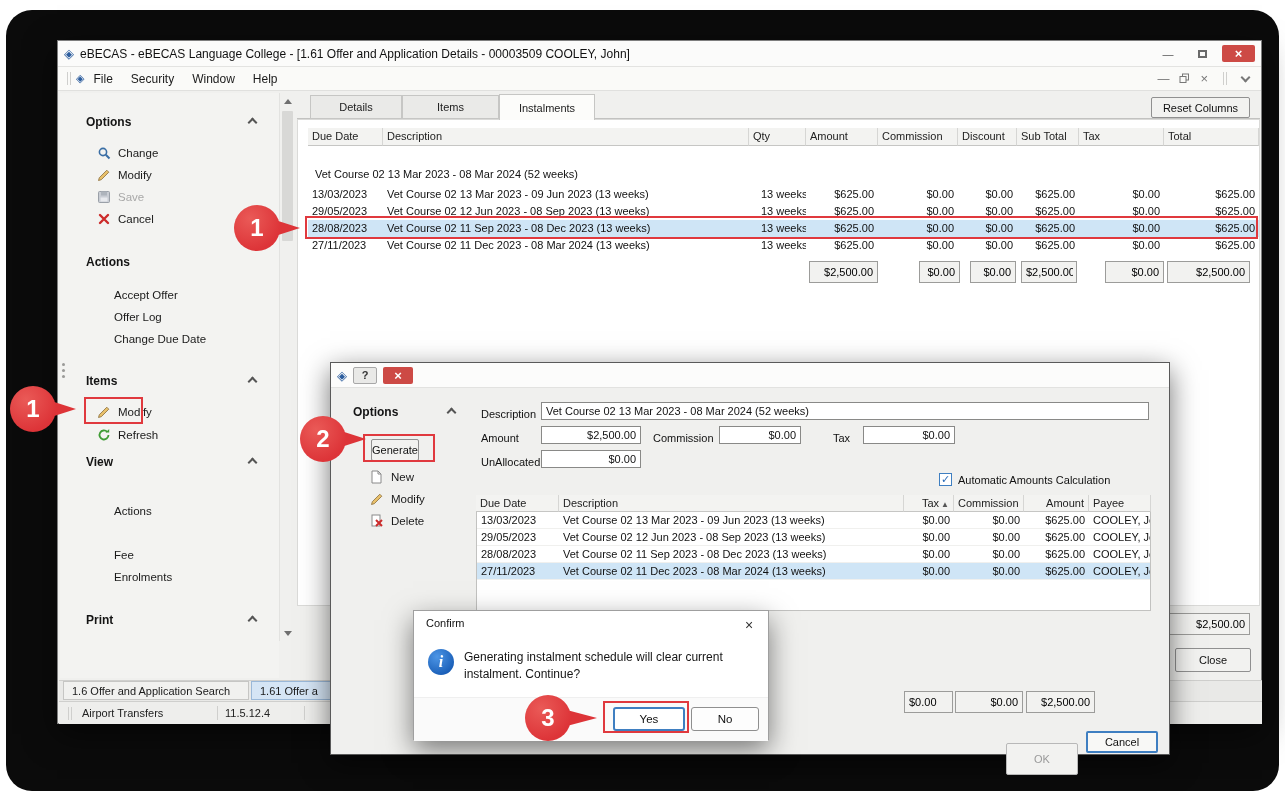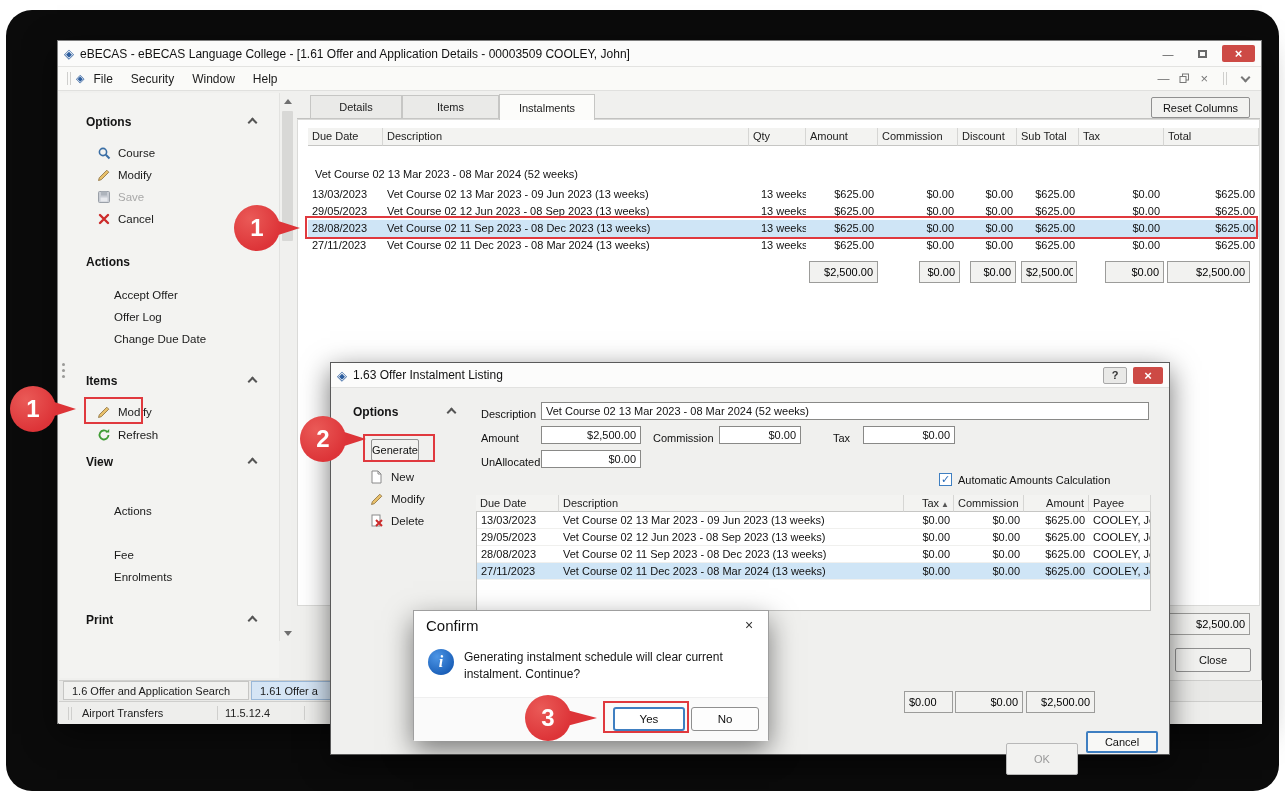--- a/index.html
+++ b/index.html
@@ -65,21 +65,21 @@
   .flabel{position:absolute;font-size:11px;color:#111;height:18px;line-height:18px;white-space:nowrap}
   .field{position:absolute;height:18px;background:#fff;border:1px solid #898987;font-size:11px;line-height:16px;padding:0 4px;white-space:nowrap;overflow:hidden;color:#111}
   .cbx{position:absolute;width:13px;height:13px;background:#fff;border:1px solid #3f7fc1;display:flex;align-items:center;justify-content:center;font-size:11px;color:#2b6cb8;font-weight:bold}
   .dlg-gridbody{position:absolute;left:145px;top:132px;width:675px;height:116px;background:#fff;border:1px solid #c2c2c0}
   .th2{position:absolute;top:132px;height:17px;background:#f3f3f1;border-right:1px solid #d6d6d4;border-bottom:1px solid #c6c6c4;font-size:11px;color:#222;line-height:16px;padding:0 4px;white-space:nowrap;overflow:hidden;z-index:2}
   .td2{position:absolute;height:17px;line-height:17px;font-size:11px;color:#111;white-space:nowrap;overflow:hidden;padding:0 4px;border-bottom:1px solid #f0f0ee;z-index:2}
   .sortarrow{font-size:8px;color:#555;margin-left:2px}
 
   
   .confirm{position:absolute;left:413px;top:610px;width:356px;height:130px;background:#fff;border:1px solid #9f9f9f;z-index:9;box-shadow:0 10px 26px rgba(0,0,0,.5)}
-  .cf-title{position:absolute;left:12px;top:6px;font-size:15px;color:#111}
+  .cf-title{position:absolute;left:12px;top:6px;font-size:11px;color:#111}
   .cf-close{position:absolute;right:8px;top:4px;width:22px;height:20px;display:flex;align-items:center;justify-content:center;font-size:14px;color:#333}
   .cf-strip{position:absolute;left:0;top:86px;width:100%;height:44px;background:#fafafa;border-top:1px solid #efefef}
   .infoicon{position:absolute;left:14px;top:38px;width:26px;height:26px;border-radius:50%;background:radial-gradient(circle at 35% 30%,#4d96e6,#1a5fb8 75%);color:#fff;display:flex;align-items:center;justify-content:center;font-family:"Liberation Serif",serif;font-style:italic;font-weight:bold;font-size:16px}
   .cf-line{position:absolute;left:50px;font-size:12px;color:#161616;white-space:nowrap}
   .cf-btn{position:absolute;height:24px;border-radius:3px;font-size:11.5px;display:flex;align-items:center;justify-content:center;color:#111}
 
   
   .ann-box{position:absolute;border:2px solid #e0393e;background:transparent}
   .ann-circle{position:absolute;width:46px;height:46px;border-radius:50%;background:radial-gradient(circle at 35% 30%,#ea5a57,#dd3438 72%);color:#fff;font-size:24px;font-weight:bold;display:flex;align-items:center;justify-content:center}
   .ann-tail{position:absolute;width:0;height:0;border-top:9px solid transparent;border-bottom:9px solid transparent;border-left:28px solid #dd3438}
@@ -127,21 +127,21 @@
         <span>Options</span>
         <span class="chev up"></span>
       </div>
       <div class="side-item" style="top:50px">
         <span class="sicon">
             <svg width="14" height="14" viewBox="0 0 14 14">
               <circle cx="6" cy="6" r="3.6" fill="none" stroke="#3a6ea5" stroke-width="1.6"></circle>
               <line x1="8.8" y1="8.8" x2="12.5" y2="12.5" stroke="#3a6ea5" stroke-width="2"></line>
             </svg>
           </span>
-        <span>Course</span>
+        <span>Change</span>
       </div>
       <div class="side-item" style="top:72px">
         <span class="sicon">
             <svg width="14" height="14" viewBox="0 0 14 14">
               <path d="M1.5 12.5 L2.3 9.7 L9.8 2.2 L11.8 4.2 L4.3 11.7 Z" fill="#e8c06a" stroke="#8a6d3b" stroke-width="0.8"></path>
             </svg>
           </span>
         <span>Modify</span>
       </div>
       <div class="side-item disabled" style="top:94px">
@@ -323,21 +323,20 @@
   <div class="ann-box z3" style="left:305px;top:216px;width:953px;height:23px"></div>
   <div class="ann-box z3" style="left:84px;top:397px;width:59px;height:27px"></div>
   <div class="ann-tail z3" style="left:272px;top:219px"></div>
   <div class="ann-circle z3" style="left:234px;top:205px">1</div>
   <div class="ann-tail z3" style="left:48px;top:400px"></div>
   <div class="ann-circle z3" style="left:10px;top:386px">1</div>
 
   <div class="dialog">
     <div class="dlg-titlebar">
       <span class="logo">◈</span>
-      <span class="wtitle">1.63 Offer Instalment Listing</span>
       <span class="help">
           <span class="helpbtn">?</span>
         </span>
       <span class="winbtn close" style="width:30px">×</span>
     </div>
 
     <div class="side-header" style="left:22px;top:40px;width:102px">
       <span>Options</span>
       <span class="chev up"></span>
     </div>

